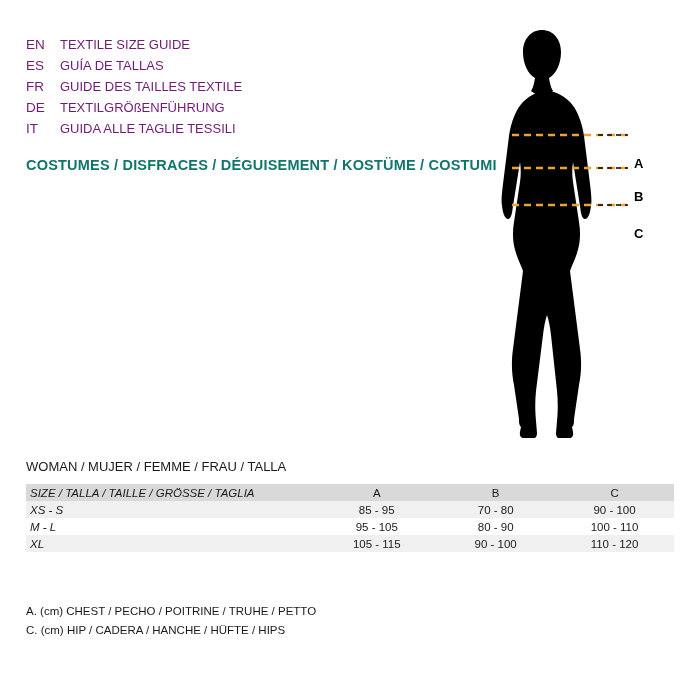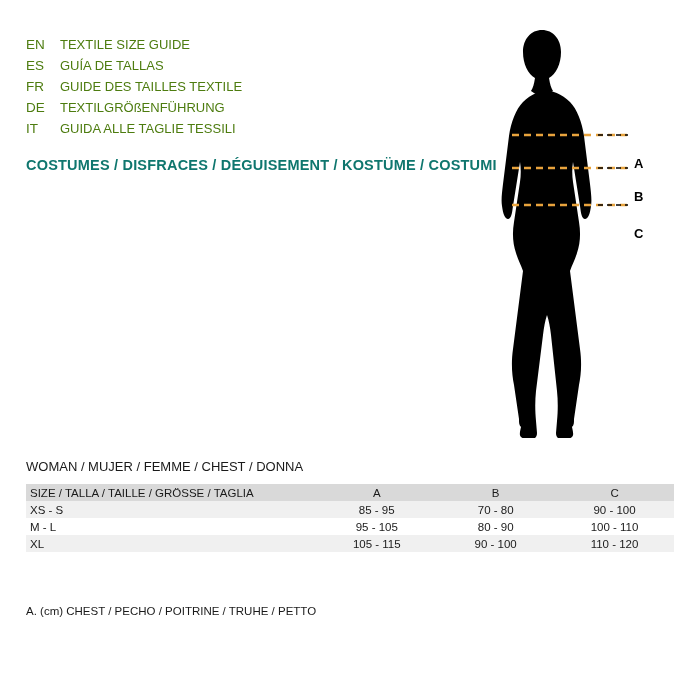--- a/index.html
+++ b/index.html
@@ -21,21 +21,21 @@
     position: absolute;
     left: 26px;
     top: 34px;
     width: 440px;
   }
   .lang-row {
     display: flex;
     align-items: baseline;
     font-size: 13.5px;
     line-height: 21px;
-    color: #4d7c0f;
+    color: #701a75;
   }
   .lang-code {
     width: 34px;
     flex: 0 0 34px;
     font-size: 13.5px;
   }
   .lang-text {
     font-size: 13px;
   }
 
@@ -102,20 +102,21 @@
     background: #f0f0f0;
   }
   table.size-table tbody tr.even {
     background: #ffffff;
   }
   table.size-table th.col-label,
   table.size-table td.col-label {
     text-align: left;
     padding-left: 4px;
     width: 290px;
+    font-style: italic;
   }
   table.size-table .col-m { width: 120px; }
 
   
   .notes {
     position: absolute;
     left: 26px;
     top: 602px;
     font-size: 11.5px;
     line-height: 19px;
@@ -207,21 +208,21 @@
 
     <line x1="128" y1="107" x2="158" y2="107" stroke="#000000" stroke-width="1.6" stroke-dasharray="5 4"></line>
     <line x1="128" y1="140" x2="158" y2="140" stroke="#000000" stroke-width="1.6" stroke-dasharray="5 4"></line>
     <line x1="128" y1="177" x2="158" y2="177" stroke="#000000" stroke-width="1.6" stroke-dasharray="5 4"></line>
   </svg>
   <span class="measure-label lbl-a">A</span>
   <span class="measure-label lbl-b">B</span>
   <span class="measure-label lbl-c">C</span>
 </div>
 
-<div class="table-title">WOMAN / MUJER / FEMME / CHEST / DONNA</div>
+<div class="table-title">WOMAN / MUJER / FEMME / FRAU / TALLA</div>
 
 <table class="size-table">
   <thead>
     <tr>
       <th class="col-label">SIZE / TALLA / TAILLE / GRÖSSE / TAGLIA</th>
       <th class="col-m">A</th>
       <th class="col-m">B</th>
       <th class="col-m">C</th>
     </tr>
   </thead>
@@ -242,13 +243,14 @@
       <td class="col-label">XL</td>
       <td class="col-m">105 - 115</td>
       <td class="col-m">90 - 100</td>
       <td class="col-m">110 - 120</td>
     </tr>
   </tbody>
 </table>
 
 <div class="notes">
   <div>A. (cm) CHEST / PECHO / POITRINE / TRUHE / PETTO</div>
+  <div>C. (cm) HIP / CADERA / HANCHE / HÜFTE / HIPS</div>
 </div>
 
 </body></html>

